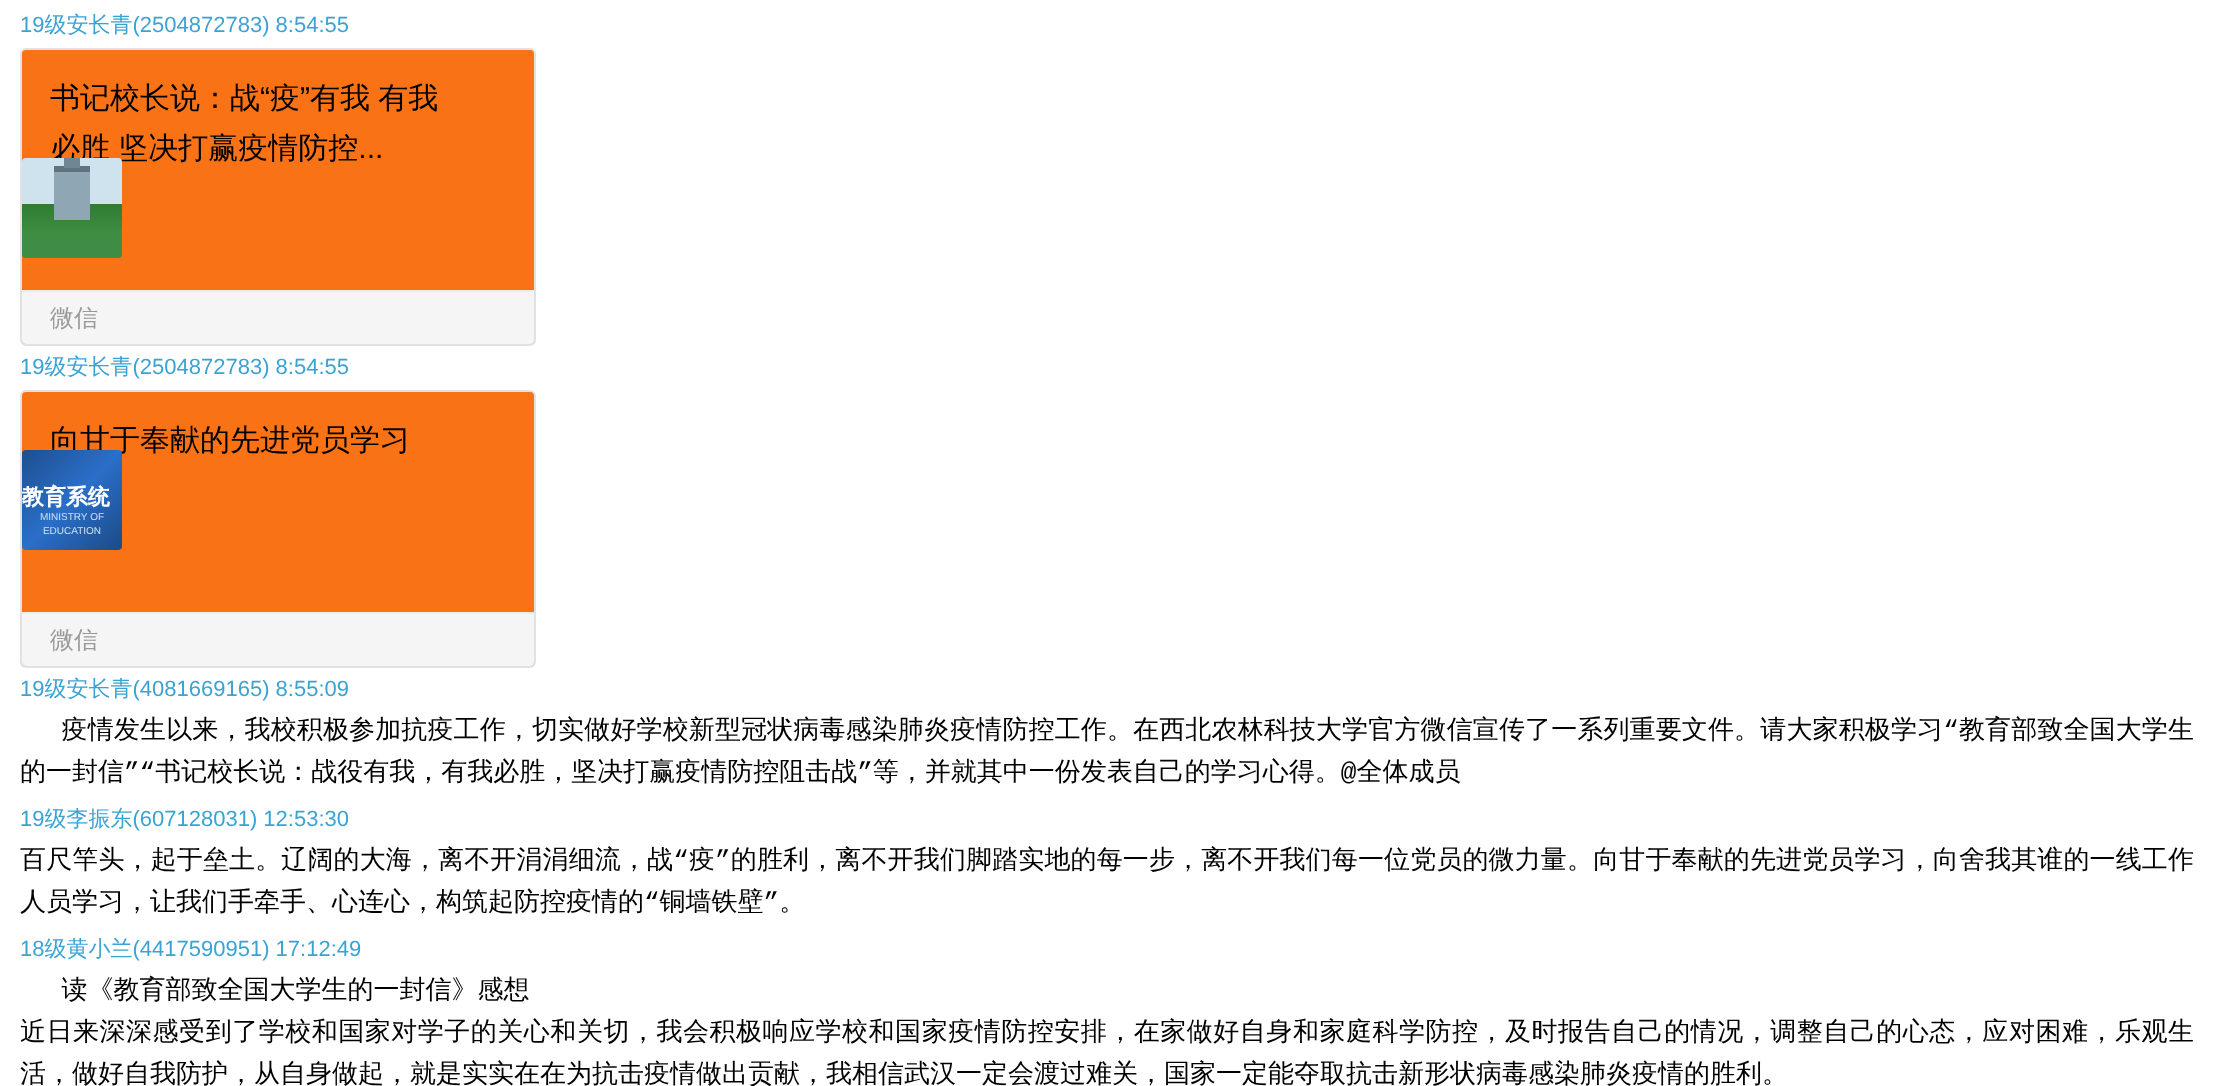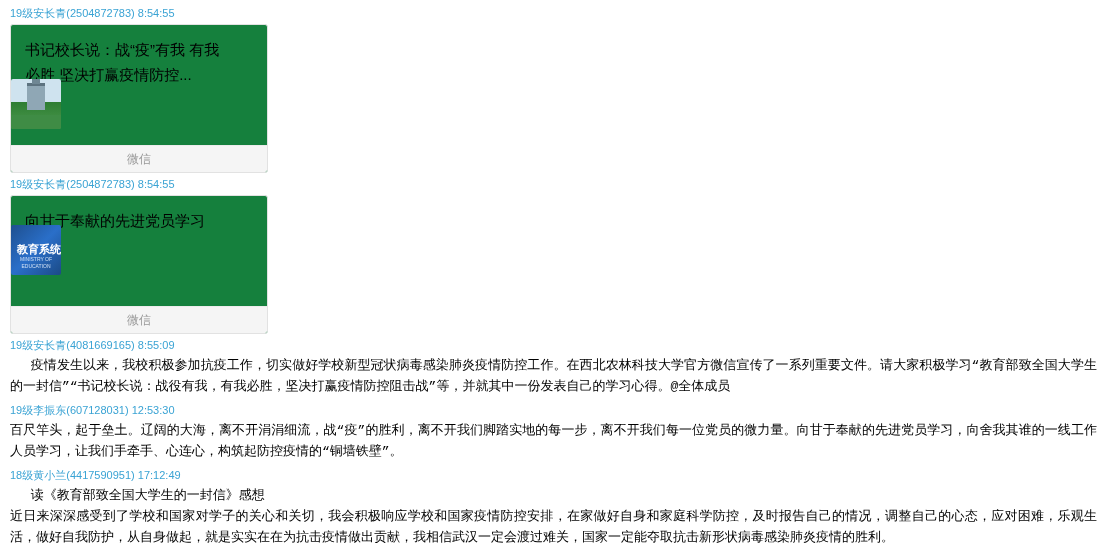--- a/index.html
+++ b/index.html
@@ -42,21 +42,21 @@
   }
   .body-text .indent {
     text-indent: 1.6em;
   }
 
   
   .card {
     width: 258px;
     border: 1px solid #e2e2e2;
     border-radius: 3px;
-    background: #15803d;
+    background: #f97316;
     margin: 1px 0 2px 2px;
     box-sizing: border-box;
     overflow: hidden;
   }
   .card-inner {
     padding: 12px 14px 8px 14px;
     position: relative;
     min-height: 110px;
     box-sizing: border-box;
   }
@@ -108,21 +108,21 @@
   }
   .thumb-edu {
     background: linear-gradient(135deg, #1e4f8f 0%, #2a6fc9 50%, #1b4a86 100%);
     position: relative;
   }
   .thumb-edu .edu-label {
     position: absolute;
     left: 0;
     right: 0;
     top: 17px;
-    text-align: right;
+    text-align: left;
     color: #ffffff;
     font-size: 11px;
     font-weight: bold;
     letter-spacing: 0px;
     line-height: 14px;
   }
   .thumb-edu .edu-sub {
     position: absolute;
     left: 0;
     right: 0;
@@ -132,21 +132,20 @@
     font-size: 5px;
     line-height: 7px;
   }
   .card-footer {
     border-top: 1px solid #ececec;
     background: #f5f5f5;
     color: #999999;
     font-size: 12px;
     line-height: 16px;
     padding: 5px 14px;
-    text-align: center;
   }
 </style>
 </head>
 <body>
 
 <div class="chat">
 
   <div class="msg">
     <div class="meta">19级安长青(2504872783) 8:54:55</div>
     <div class="card">

